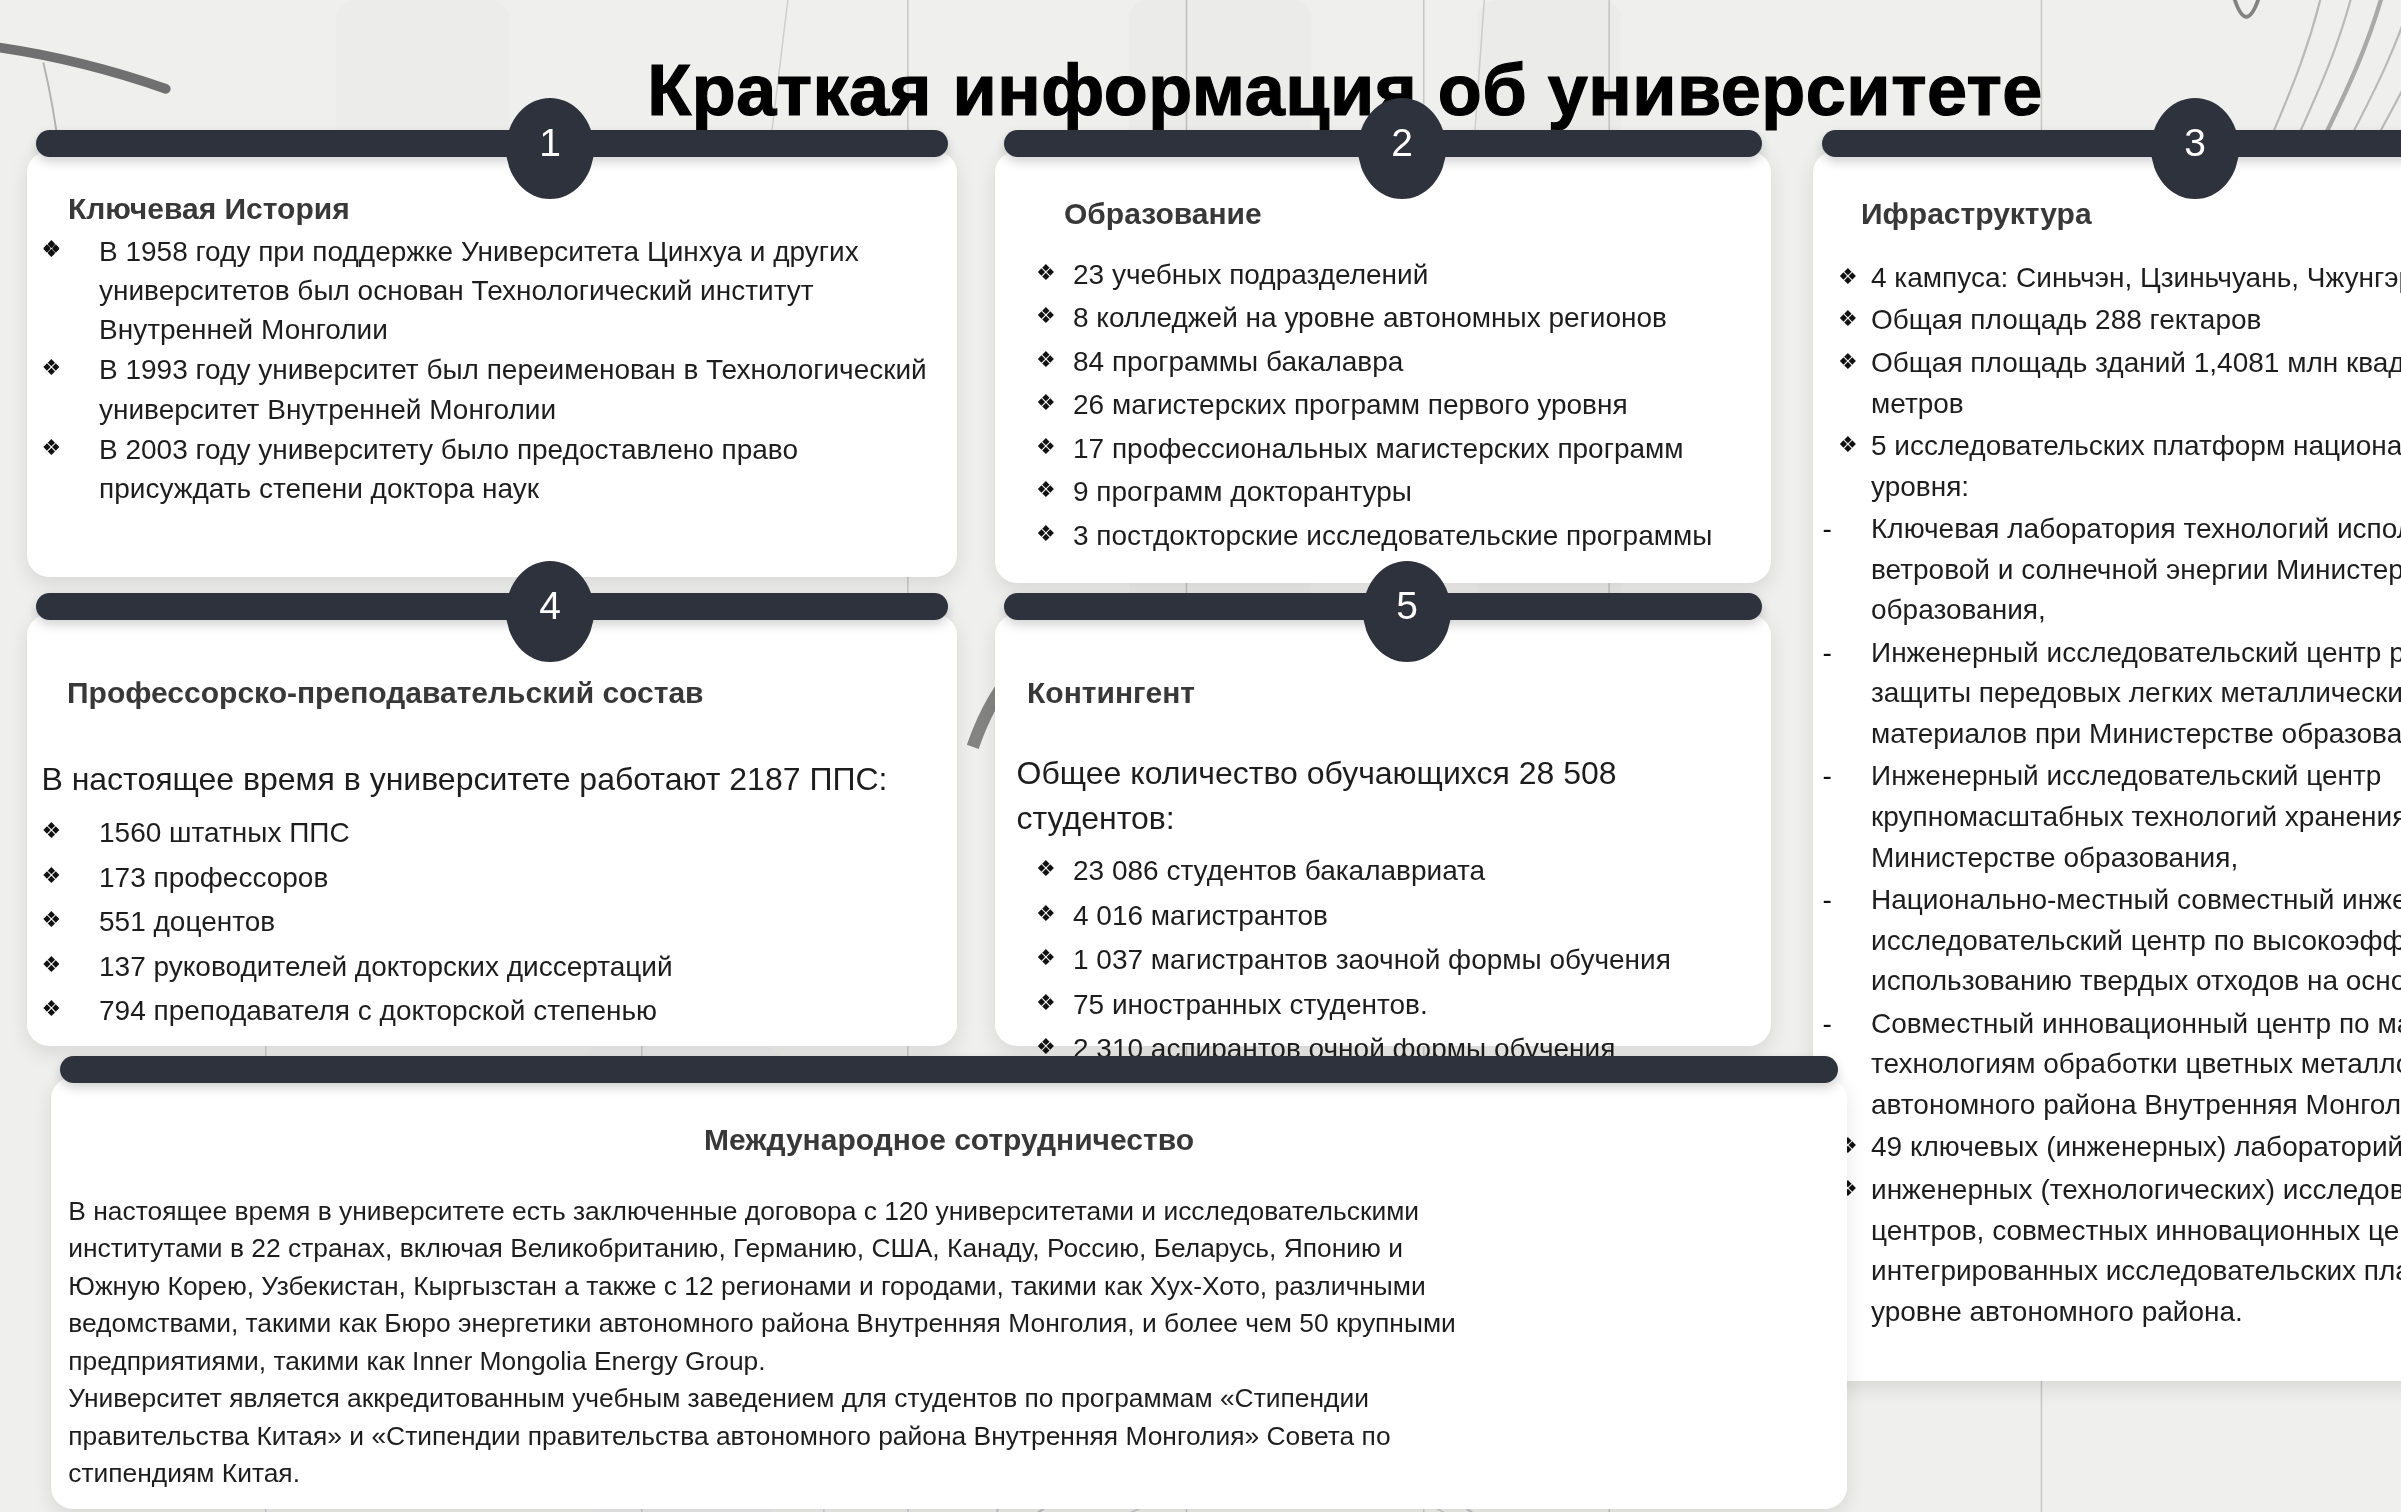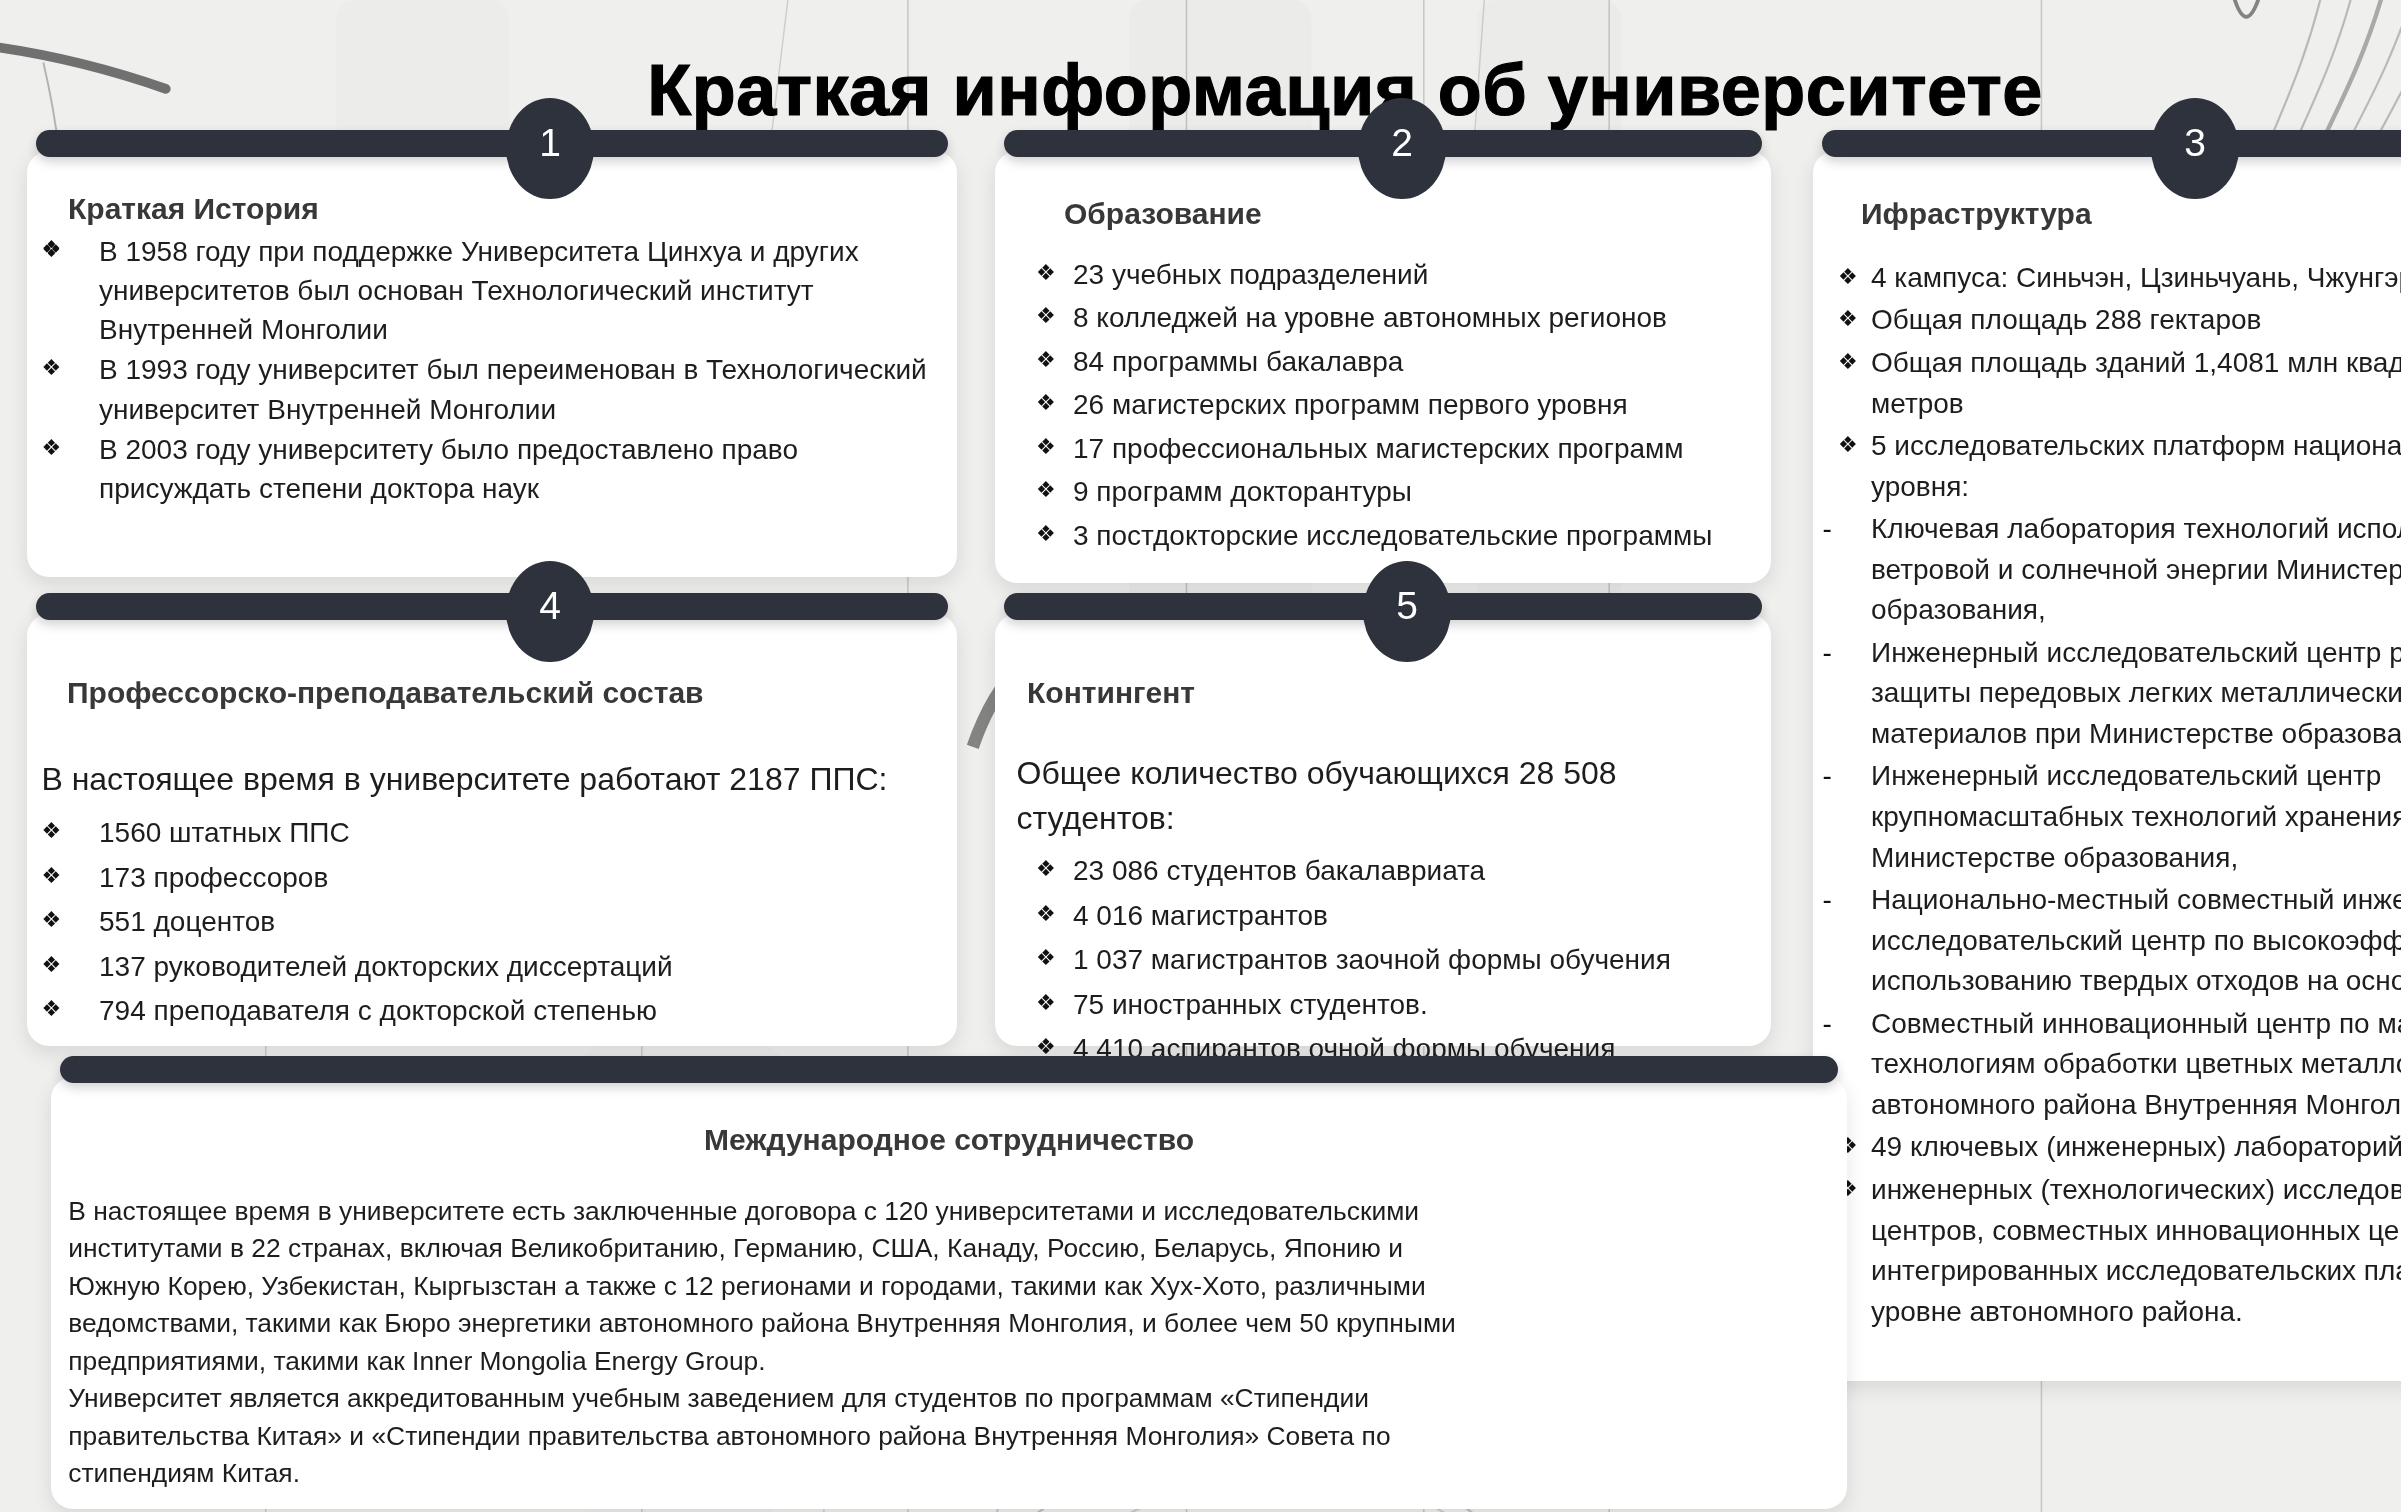--- a/index.html
+++ b/index.html
@@ -103,21 +103,21 @@
     <path d="M 2076,3150 Q 2082,3052 2186,3064" stroke="#949494" stroke-width="4" opacity="0.5"></path>
   </svg>
 
   <h1 class="page-title">Краткая информация об университете</h1>
 
   <section class="card" id="card-history">
     <div class="bar"></div>
     <div class="badge">
         <span>1</span>
       </div>
-    <h2 class="ctitle">Краткая История</h2>
+    <h2 class="ctitle">Ключевая История</h2>
     <ul class="list">
       <li><span class="mk">❖</span></li>
       <li><span class="mk">❖</span><span>В 1958 году при поддержке Университета Цинхуа и других университетов был основан Технологический институт Внутренней Монголии</span></li>
       <li><span class="mk">❖</span><span>В 1993 году университет был переименован в Технологический университет Внутренней Монголии</span></li>
       <li><span class="mk">❖</span><span>В 2003 году университету было предоставлено право присуждать степени доктора наук</span></li>
     </ul>
   </section>
 
   <section class="card" id="card-education">
     <div class="bar"></div>
@@ -178,21 +178,21 @@
     <div class="badge">
         <span>5</span>
       </div>
     <h2 class="ctitle">Контингент</h2>
     <p class="intro">Общее количество обучающихся 28 508 студентов:</p>
     <ul class="list">
       <li><span class="mk">❖</span><span>23 086 студентов бакалавриата</span></li>
       <li><span class="mk">❖</span><span>4 016 магистрантов</span></li>
       <li><span class="mk">❖</span><span>1 037 магистрантов заочной формы обучения</span></li>
       <li><span class="mk">❖</span><span>75 иностранных студентов.</span></li>
-      <li><span class="mk">❖</span><span>4 410 аспирантов очной формы обучения</span></li>
+      <li><span class="mk">❖</span><span>2 310 аспирантов очной формы обучения</span></li>
       <li><span class="mk">❖</span><span>294 докторанта</span></li>
     </ul>
   </section>
 
   <section class="card" id="card-international">
     <div class="bar"></div>
     <h2 class="ctitle">Международное сотрудничество</h2>
     <p class="para first">В настоящее время в университете есть заключенные договора с 120 университетами и исследовательскими институтами в 22 странах, включая Великобританию, Германию, США, Канаду, Россию, Беларусь, Японию и Южную Корею, Узбекистан, Кыргызстан а также с 12 регионами и городами, такими как Хух-Хото, различными ведомствами, такими как Бюро энергетики автономного района Внутренняя Монголия, и более чем 50 крупными предприятиями, такими как Inner Mongolia Energy Group.</p>
     <p class="para">Университет является аккредитованным учебным заведением для студентов по программам «Стипендии правительства Китая» и «Стипендии правительства автономного района Внутренняя Монголия» Совета по стипендиям Китая.</p>
   </section>

